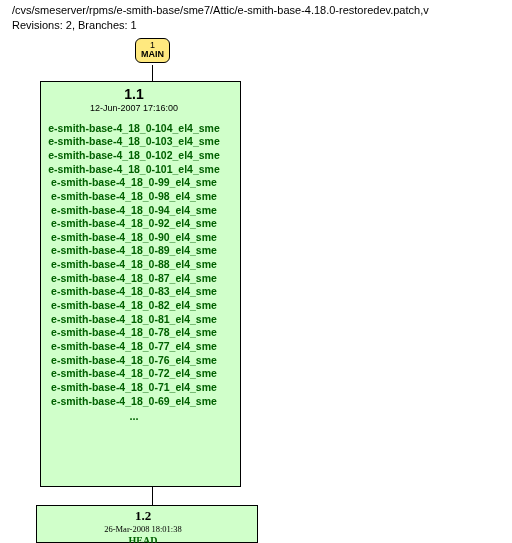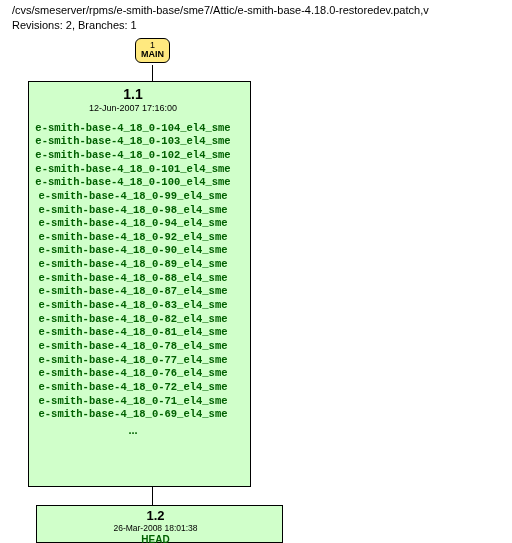--- a/index.html
+++ b/index.html
@@ -45,55 +45,56 @@
   height: 16px;
   background: #000;
 }
 .rev-box {
   position: absolute;
   background: #d0ffca;
   border: 1px solid #000;
   text-align: center;
 }
 .rev11 {
-  left: 28px;
+  left: 40px;
   top: 46px;
-  width: 223px;
+  width: 201px;
   height: 406px;
   padding: 4px 17px 2px 4px;
 }
 .rev-title { font-size: 14px; font-weight: bold; color: #000; }
 .rev-date { font-size: 9px; color: #000; margin-top: 1px; margin-bottom: 9px; }
 .tags {
   font-size: 10.5px;
   color: #006000;
   font-weight: bold;
   line-height: 1.3;
 }
-.tags div { white-space: nowrap; font-family: Liberation Mono, monospace; }
+.tags div { white-space: nowrap; }
 .ellipsis {
   font-size: 11px;
   font-weight: bold;
   color: #006000;
   margin-top: 2px;
 }
 .edge2 {
   position: absolute;
   left: 152px;
   top: 452px;
   width: 1px;
   height: 18px;
   background: #000;
 }
 .rev12 {
   left: 36px;
   top: 470px;
-  width: 247px;
+  width: 222px;
   height: 38px;
   padding: 2px 12px 2px 4px;
+  font-family: Liberation Serif, serif;
 }
 .rev12 .rev-title { font-size: 13px; }
 .rev12 .rev-date { font-size: 8.5px; margin-top: 0; margin-bottom: 0; }
 .rev12 .tags { font-size: 10px; }
 </style>
 </head>
 <body>
 
 <div class="header">
   <div>/cvs/smeserver/rpms/e-smith-base/sme7/Attic/e-smith-base-4.18.0-restoredev.patch,v</div>
@@ -110,21 +111,20 @@
   <div class="edge1"></div>
 
   <div class="rev-box rev11">
     <div class="rev-title">1.1</div>
     <div class="rev-date">12-Jun-2007 17:16:00</div>
     <div class="tags" id="tags11">
         <div>e-smith-base-4_18_0-104_el4_sme</div>
         <div>e-smith-base-4_18_0-103_el4_sme</div>
         <div>e-smith-base-4_18_0-102_el4_sme</div>
         <div>e-smith-base-4_18_0-101_el4_sme</div>
-        <div>e-smith-base-4_18_0-100_el4_sme</div>
         <div>e-smith-base-4_18_0-99_el4_sme</div>
         <div>e-smith-base-4_18_0-98_el4_sme</div>
         <div>e-smith-base-4_18_0-94_el4_sme</div>
         <div>e-smith-base-4_18_0-92_el4_sme</div>
         <div>e-smith-base-4_18_0-90_el4_sme</div>
         <div>e-smith-base-4_18_0-89_el4_sme</div>
         <div>e-smith-base-4_18_0-88_el4_sme</div>
         <div>e-smith-base-4_18_0-87_el4_sme</div>
         <div>e-smith-base-4_18_0-83_el4_sme</div>
         <div>e-smith-base-4_18_0-82_el4_sme</div>

